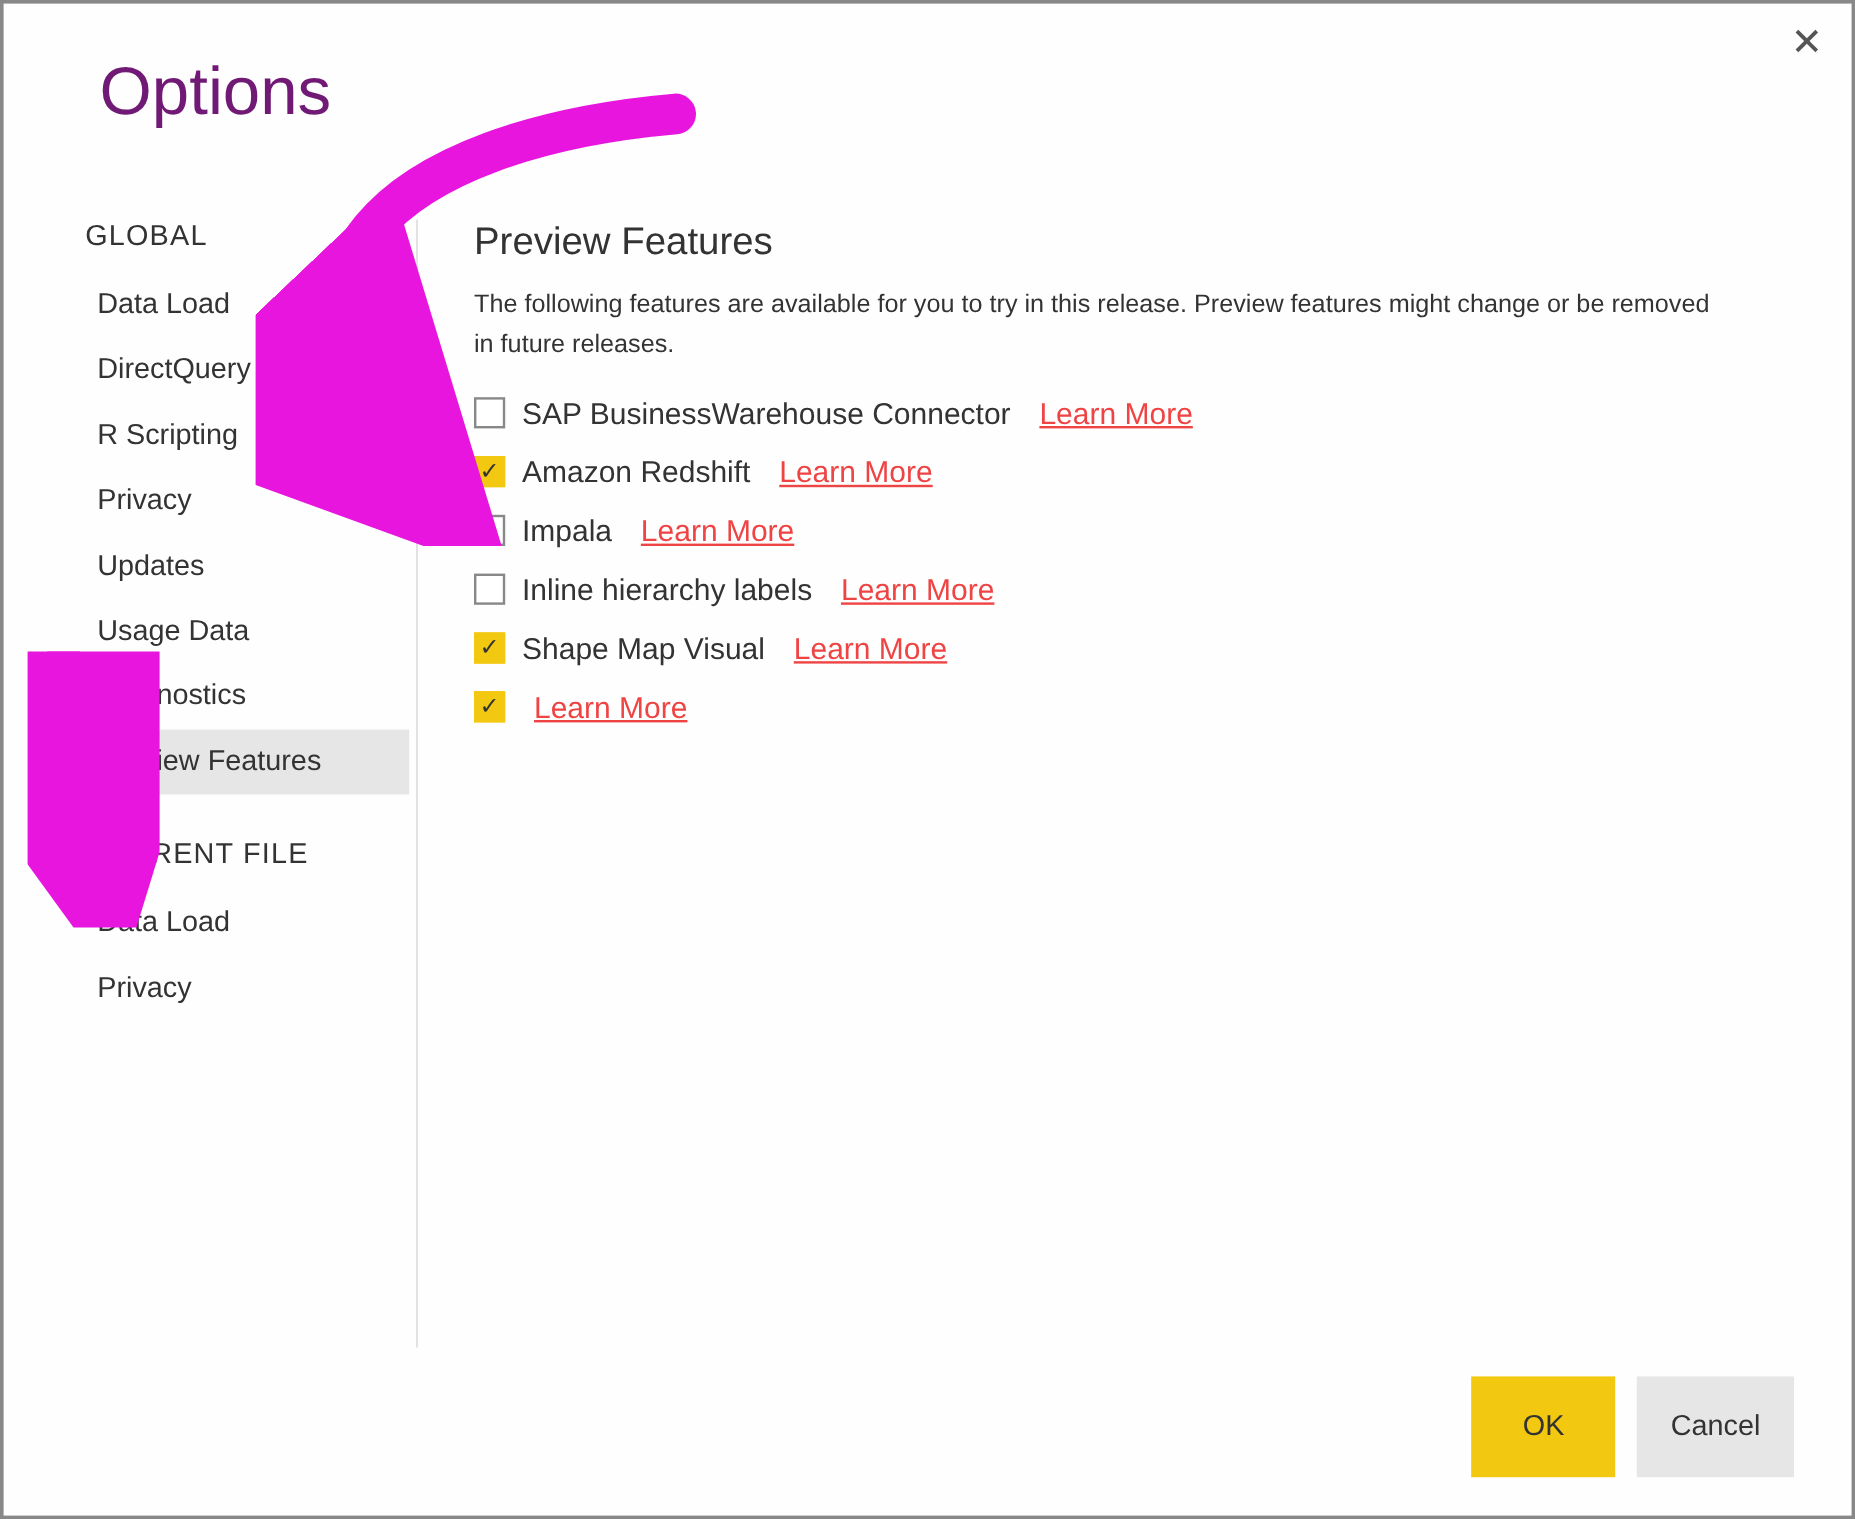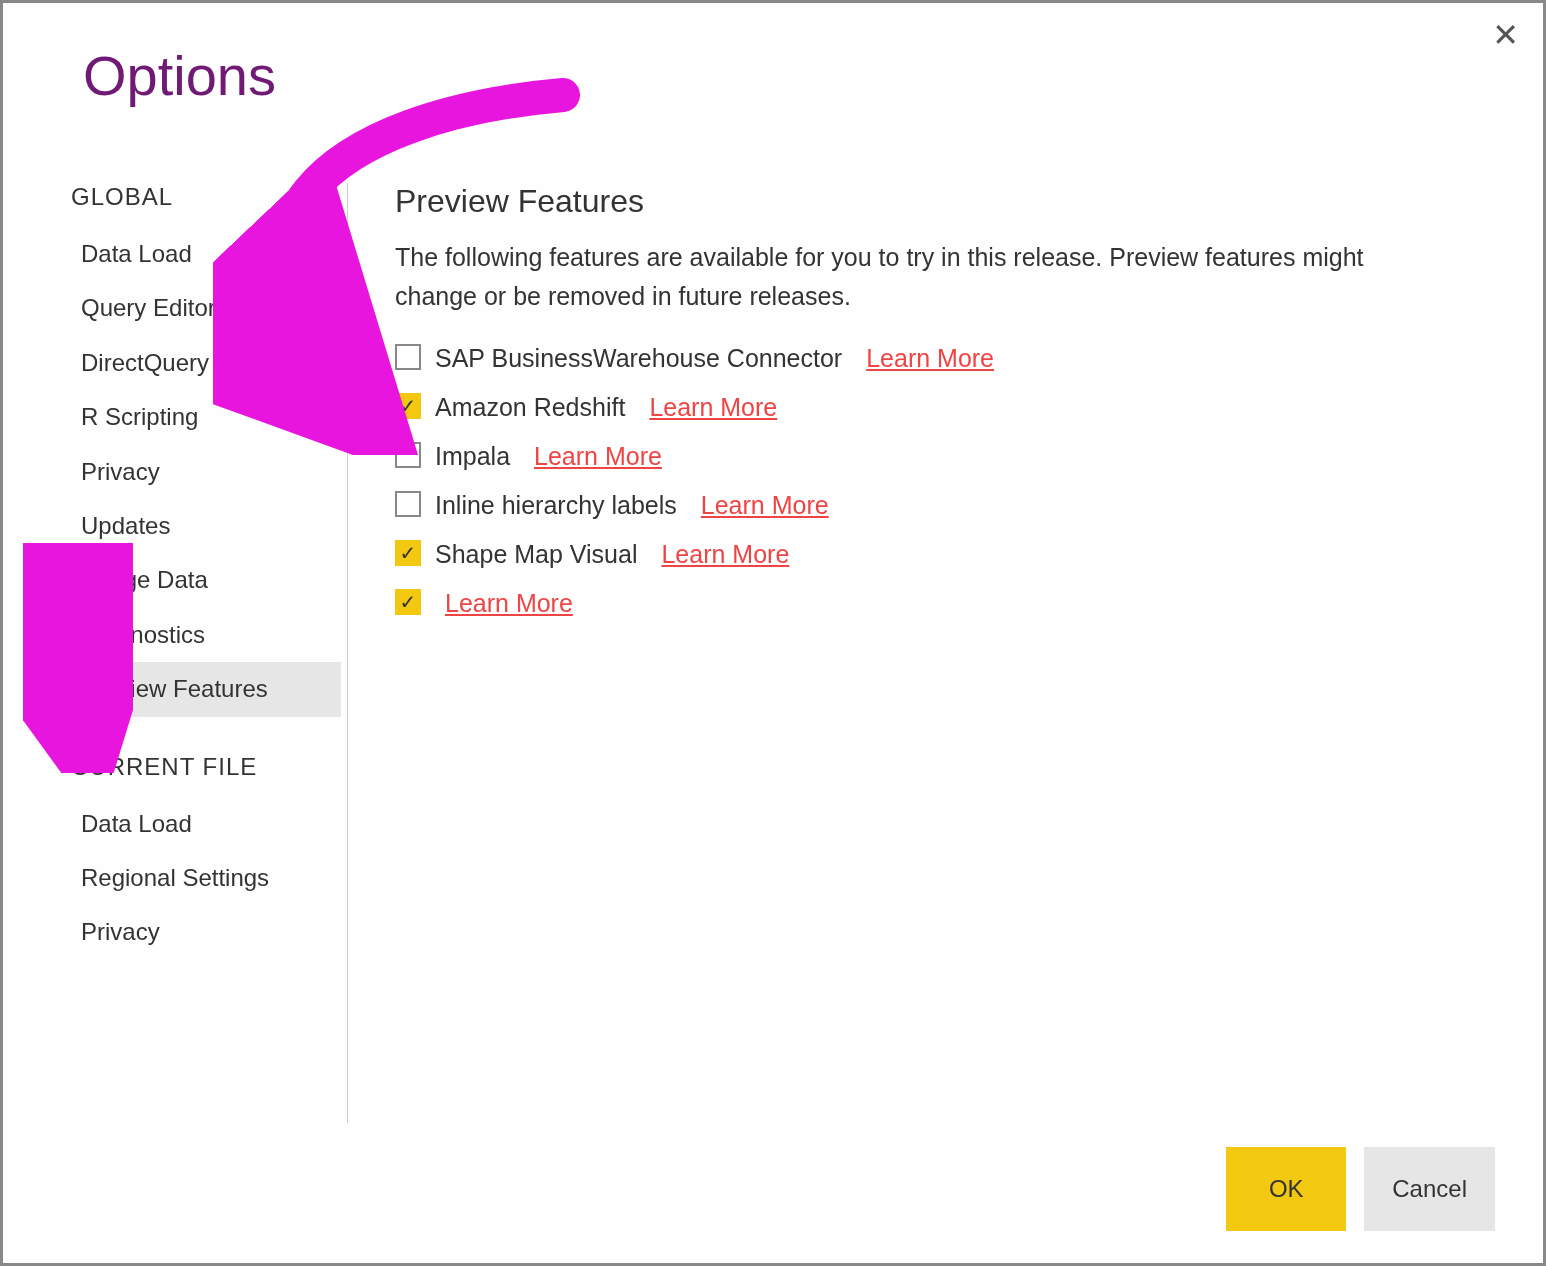--- a/index.html
+++ b/index.html
@@ -7,21 +7,21 @@
   .close-icon{position:absolute;top:16px;right:24px;font-size:32px;color:#555;cursor:pointer;font-weight:400;line-height:1}
   .title{position:absolute;top:40px;left:80px;font-size:56px;font-weight:300;color:#701a75}
   .sidebar{position:absolute;top:180px;left:68px;width:270px}
   .section-h{font-weight:400;font-size:24px;letter-spacing:1px;color:#333;margin:0 0 16px 0}
   .nav-item{display:block;font-size:24px;color:#333;padding:14px 10px;cursor:pointer;line-height:1.1}
   .nav-item.selected{background:#e6e6e6;border-left:4px solid #f2c811;margin-left:-4px}
   .section-gap{height:36px}
   .vdiv{position:absolute;top:180px;left:344px;width:1px;height:940px;background:#cfcfcf}
   .content{position:absolute;top:180px;left:392px;right:48px}
   .content h2{font-size:32px;font-weight:400;color:#333;margin:0 0 18px 0}
-  .content p{font-size:25px;color:#333;margin:0 0 28px 0;line-height:1.55;max-width:1040px}
+  .content p{font-size:21px;color:#333;margin:0 0 28px 0;line-height:1.55;max-width:1040px}
   .feat-row{display:flex;align-items:flex-start;gap:14px;margin:20px 0}
   .chk{width:26px;height:26px;border:2px solid #888;box-sizing:border-box;display:flex;align-items:center;justify-content:center;background:#fff;cursor:pointer}
   .chk.on{background:#f2c811;border-color:#f2c811}
   .chk .mark{display:none}
   .chk.on .mark{display:block;font-size:20px;line-height:1;color:#333}
   .feat-label{font-size:25px;color:#333}
   .learn{font-size:25px;color:#ef4444;text-decoration:underline;cursor:pointer;margin-left:10px}
   .footer{position:absolute;bottom:32px;right:48px;display:flex;gap:18px}
   .btn{min-width:120px;padding:28px 28px;font-size:24px;text-align:center;cursor:pointer;border:none}
   .btn-primary{background:#f2c811;color:#333}
@@ -33,34 +33,32 @@
 <body>
 
 <div class="frame">
   <span class="close-icon">✕</span>
   <div class="title">Options</div>
 
   <div class="sidebar">
     <div>
       <div class="section-h">GLOBAL</div>
       <div class="nav-item">Data Load</div>
-      <div class="nav-item">Query Editor</div>
       <div class="nav-item">DirectQuery</div>
       <div class="nav-item">R Scripting</div>
       <div class="nav-item">Privacy</div>
       <div class="nav-item">Updates</div>
       <div class="nav-item">Usage Data</div>
       <div class="nav-item">Diagnostics</div>
       <div class="nav-item selected">Preview Features</div>
     </div>
     <div class="section-gap"></div>
     <div>
       <div class="section-h">CURRENT FILE</div>
       <div class="nav-item">Data Load</div>
-      <div class="nav-item">Regional Settings</div>
       <div class="nav-item">Privacy</div>
     </div>
   </div>
 
   <div class="vdiv"></div>
 
   <div class="content">
     <h2>Preview Features</h2>
     <p>The following features are available for you to try in this release. Preview features might change or be removed in future releases.</p>
 

